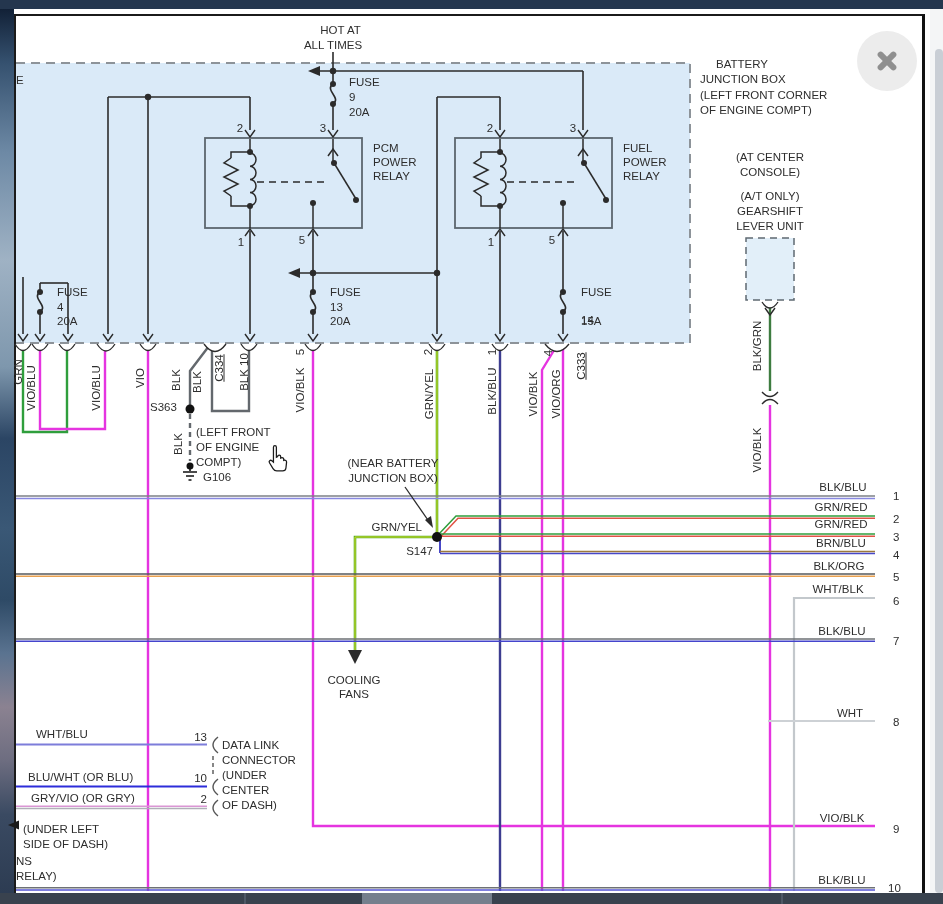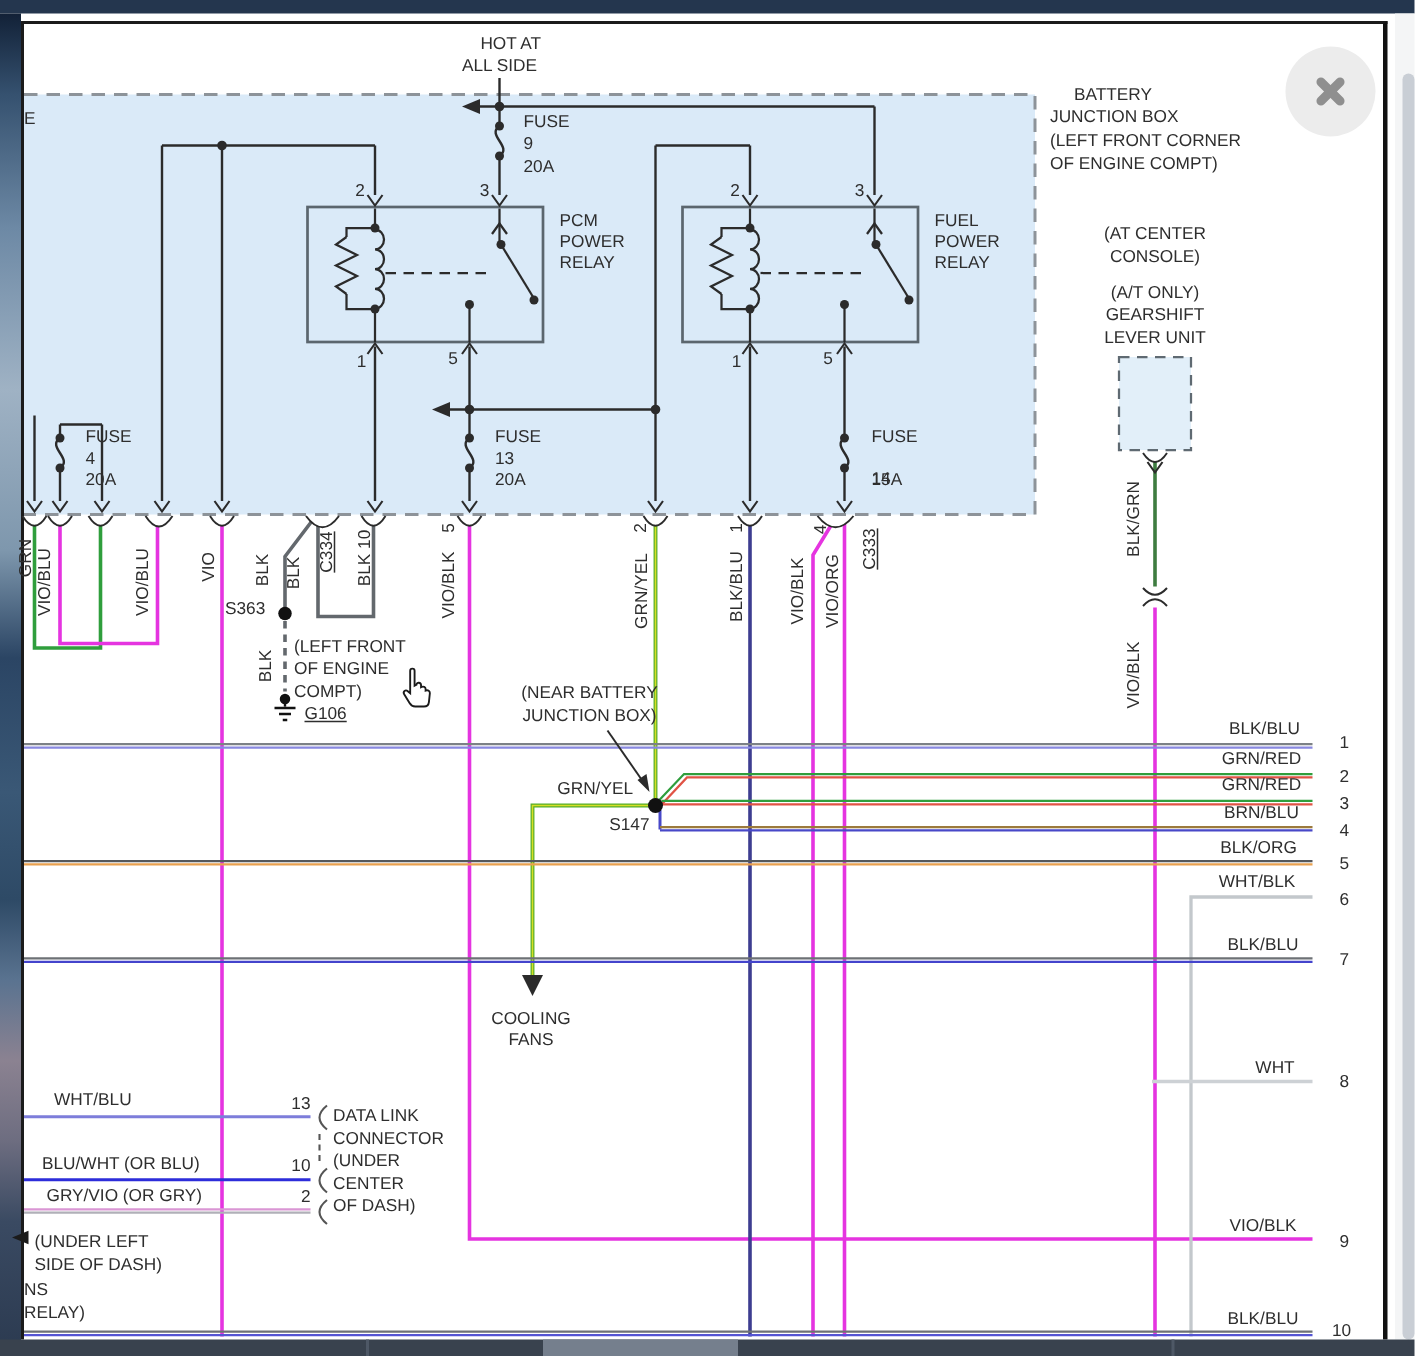--- a/index.html
+++ b/index.html
@@ -259,21 +259,21 @@
 
   <polygon points="8,825 19,820.5 19,829.5" fill="#1b1b1b"></polygon>
 
   <g transform="translate(264,444) scale(1.05)">
     <path d="M9,3 c0,-1.8 2.8,-1.8 2.8,0 v9.5 l1.2,-0.6 c0,-1.8 2.9,-1.6 2.9,0.2 v1.3 c1.6,-0.8 2.9,0 2.9,1.2 v1 c1.6,-0.6 2.8,0.4 2.7,1.7 l-0.6,5.6 c-0.2,1.8 -1.3,2.8 -3.1,2.8 h-5.6 c-1.6,0 -2.7,-0.7 -3.6,-2.2 l-3.4,-5.6 c-1,-1.6 0.8,-3.2 2.3,-1.9 l1.5,1.3 z" fill="#ffffff" stroke="#1b1b1b" stroke-width="1.2"></path>
   </g>
 </svg>
 
 <div id="labels">
     <div class="lbl c" style="left: 333px; top: 30px; padding-left: 15px;">HOT AT</div>
-    <div class="lbl c" style="left: 333px; top: 45px;">ALL SIDE</div>
+    <div class="lbl c" style="left: 333px; top: 45px;">ALL TIMES</div>
     <div class="lbl" style="left: 349px; top: 82px;">FUSE</div>
     <div class="lbl" style="left: 349px; top: 97px;">9</div>
     <div class="lbl" style="left: 349px; top: 112px;">20A</div>
     <div class="lbl" style="left: 716px; top: 64px;">BATTERY</div>
     <div class="lbl" style="left: 700px; top: 79px;">JUNCTION BOX</div>
     <div class="lbl" style="left: 700px; top: 95px; text-align: center;">(LEFT FRONT CORNER</div>
     <div class="lbl" style="left: 700px; top: 110px;">OF ENGINE COMPT)</div>
     <div class="lbl" style="left: 16px; top: 80px;">E</div>
     <div class="lbl" style="left: 373px; top: 148px;">PCM</div>
     <div class="lbl" style="left: 373px; top: 162px;">POWER</div>
@@ -321,21 +321,21 @@
     <div class="lbl rot" style="left: 533px; top: 394px;">VIO/BLK</div>
     <div class="lbl rot" style="left: 556px; top: 394px;">VIO/ORG</div>
     <div class="lbl rot" style="left: 548px; top: 353px;">4</div>
     <div class="lbl rot u" style="left: 581px; top: 366px;">C333</div>
     <div class="lbl rot" style="left: 757px; top: 346px;">BLK/GRN</div>
     <div class="lbl rot" style="left: 757px; top: 450px;">VIO/BLK</div>
     <div class="lbl" style="left: 150px; top: 407px;">S363</div>
     <div class="lbl" style="left: 196px; top: 432px;">(LEFT FRONT</div>
     <div class="lbl" style="left: 196px; top: 447px;">OF ENGINE</div>
     <div class="lbl" style="left: 196px; top: 462px;">COMPT)</div>
-    <div class="lbl" style="left: 203px; top: 477px; text-decoration: underline;">G106</div>
+    <div class="lbl" style="left: 203px; top: 477px;">G106</div>
     <div class="lbl c" style="left: 393px; top: 463px;">(NEAR BATTERY</div>
     <div class="lbl c" style="left: 393px; top: 478px;">JUNCTION BOX)</div>
     <div class="lbl r" style="left: 422px; top: 527px;">GRN/YEL</div>
     <div class="lbl r" style="left: 433px; top: 551px;">S147</div>
     <div class="lbl c" style="left: 843px; top: 487px;">BLK/BLU</div>
     <div class="lbl" style="left: 893px; top: 496px;">1</div>
     <div class="lbl c" style="left: 841px; top: 507px;">GRN/RED</div>
     <div class="lbl" style="left: 893px; top: 519px;">2</div>
     <div class="lbl c" style="left: 841px; top: 524px;">GRN/RED</div>
     <div class="lbl" style="left: 893px; top: 537px;">3</div>

